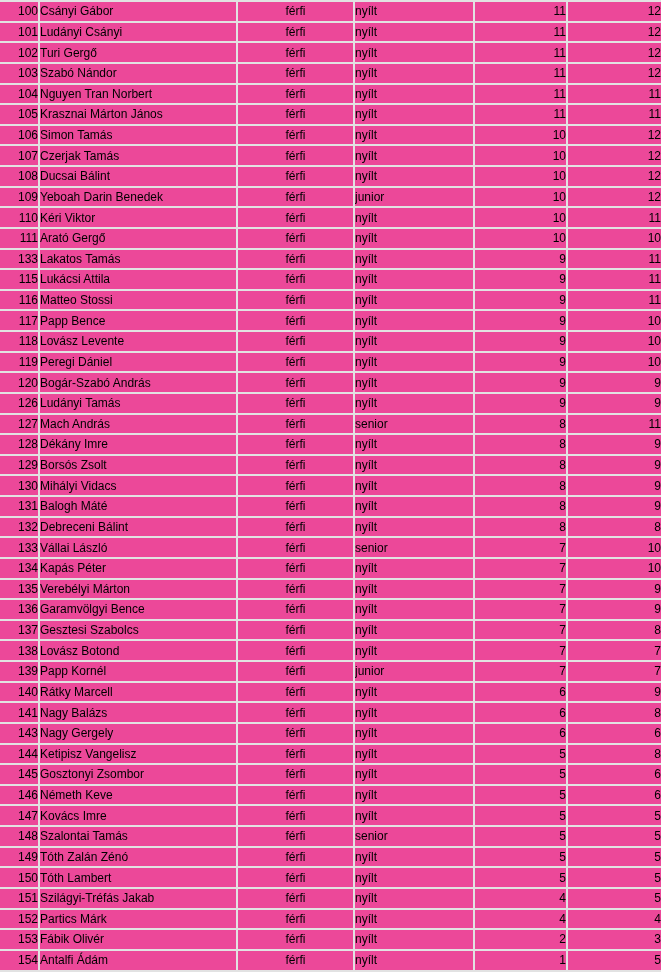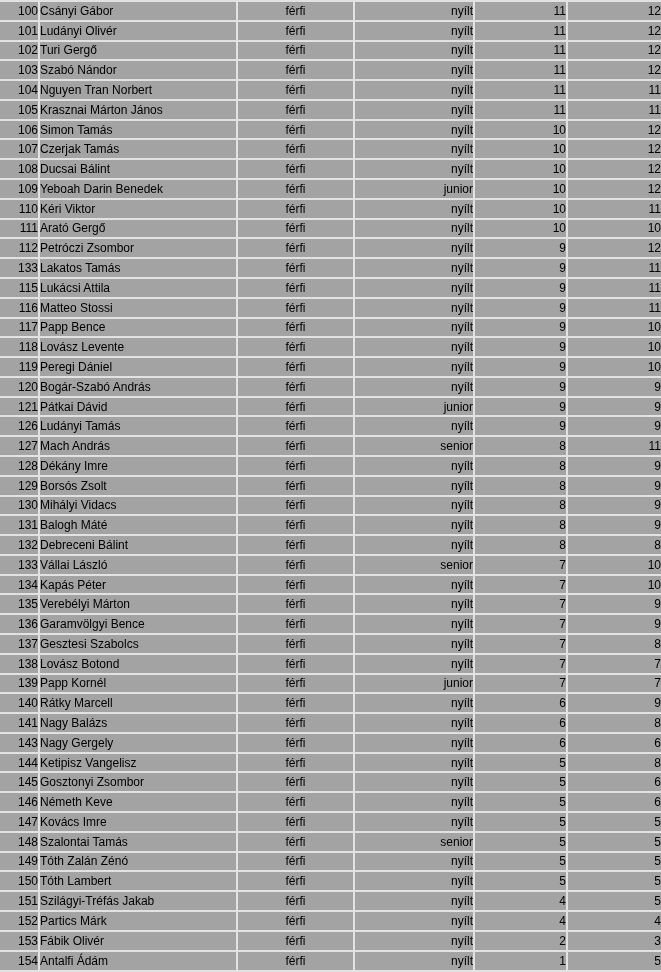--- a/index.html
+++ b/index.html
@@ -4,21 +4,21 @@
 <style>
   html, body {
     margin: 0;
     padding: 0;
     background: #ffffff;
   }
   .sheet {
     width: 661px;
     height: 972px;
     overflow: hidden;
-    background: #a3a3a3;
+    background: #ec4899;
     font-family: "Liberation Sans", sans-serif;
     font-size: 12px;
     color: #000000;
   }
   table.grid {
     width: 661px;
     height: 972px;
     border-collapse: separate;
     border-spacing: 0;
     table-layout: fixed;
@@ -32,21 +32,21 @@
     border-bottom: 2px solid #e2e2e2;
     white-space: nowrap;
     overflow: hidden;
   }
   table.grid td:not(:last-child) {
     border-right: 2px solid #e2e2e2;
   }
   td.col-rank   { text-align: right;  padding-right: 4px; }
   td.col-name   { }
   td.col-gender { text-align: center; }
-  td.col-category { text-align: right; }
+  td.col-category { text-align: left; }
   td.col-value1 { text-align: right;  padding-right: 5px; }
   td.col-value2 { text-align: right;  padding-right: 8px; margin-left: 28px; }
 </style>
 </head>
 <body>
 
 <div class="sheet">
   <table class="grid">
     <colgroup>
       <col style="width:40px">
@@ -60,21 +60,21 @@
         <tr>
           <td class="col-rank">100</td>
           <td class="col-name">Csányi Gábor</td>
           <td class="col-gender">férfi</td>
           <td class="col-category">nyílt</td>
           <td class="col-value1">11</td>
           <td class="col-value2">12</td>
         </tr>
         <tr>
           <td class="col-rank">101</td>
-          <td class="col-name">Ludányi Olivér</td>
+          <td class="col-name">Ludányi Csányi</td>
           <td class="col-gender">férfi</td>
           <td class="col-category">nyílt</td>
           <td class="col-value1">11</td>
           <td class="col-value2">12</td>
         </tr>
         <tr>
           <td class="col-rank">102</td>
           <td class="col-name">Turi Gergő</td>
           <td class="col-gender">férfi</td>
           <td class="col-category">nyílt</td>
@@ -147,28 +147,20 @@
         </tr>
         <tr>
           <td class="col-rank">111</td>
           <td class="col-name">Arató Gergő</td>
           <td class="col-gender">férfi</td>
           <td class="col-category">nyílt</td>
           <td class="col-value1">10</td>
           <td class="col-value2">10</td>
         </tr>
         <tr>
-          <td class="col-rank">112</td>
-          <td class="col-name">Petróczi Zsombor</td>
-          <td class="col-gender">férfi</td>
-          <td class="col-category">nyílt</td>
-          <td class="col-value1">9</td>
-          <td class="col-value2">12</td>
-        </tr>
-        <tr>
           <td class="col-rank">133</td>
           <td class="col-name">Lakatos Tamás</td>
           <td class="col-gender">férfi</td>
           <td class="col-category">nyílt</td>
           <td class="col-value1">9</td>
           <td class="col-value2">11</td>
         </tr>
         <tr>
           <td class="col-rank">115</td>
           <td class="col-name">Lukácsi Attila</td>
@@ -207,28 +199,20 @@
           <td class="col-gender">férfi</td>
           <td class="col-category">nyílt</td>
           <td class="col-value1">9</td>
           <td class="col-value2">10</td>
         </tr>
         <tr>
           <td class="col-rank">120</td>
           <td class="col-name">Bogár-Szabó András</td>
           <td class="col-gender">férfi</td>
           <td class="col-category">nyílt</td>
-          <td class="col-value1">9</td>
-          <td class="col-value2">9</td>
-        </tr>
-        <tr>
-          <td class="col-rank">121</td>
-          <td class="col-name">Pátkai Dávid</td>
-          <td class="col-gender">férfi</td>
-          <td class="col-category">junior</td>
           <td class="col-value1">9</td>
           <td class="col-value2">9</td>
         </tr>
         <tr>
           <td class="col-rank">126</td>
           <td class="col-name">Ludányi Tamás</td>
           <td class="col-gender">férfi</td>
           <td class="col-category">nyílt</td>
           <td class="col-value1">9</td>
           <td class="col-value2">9</td>

